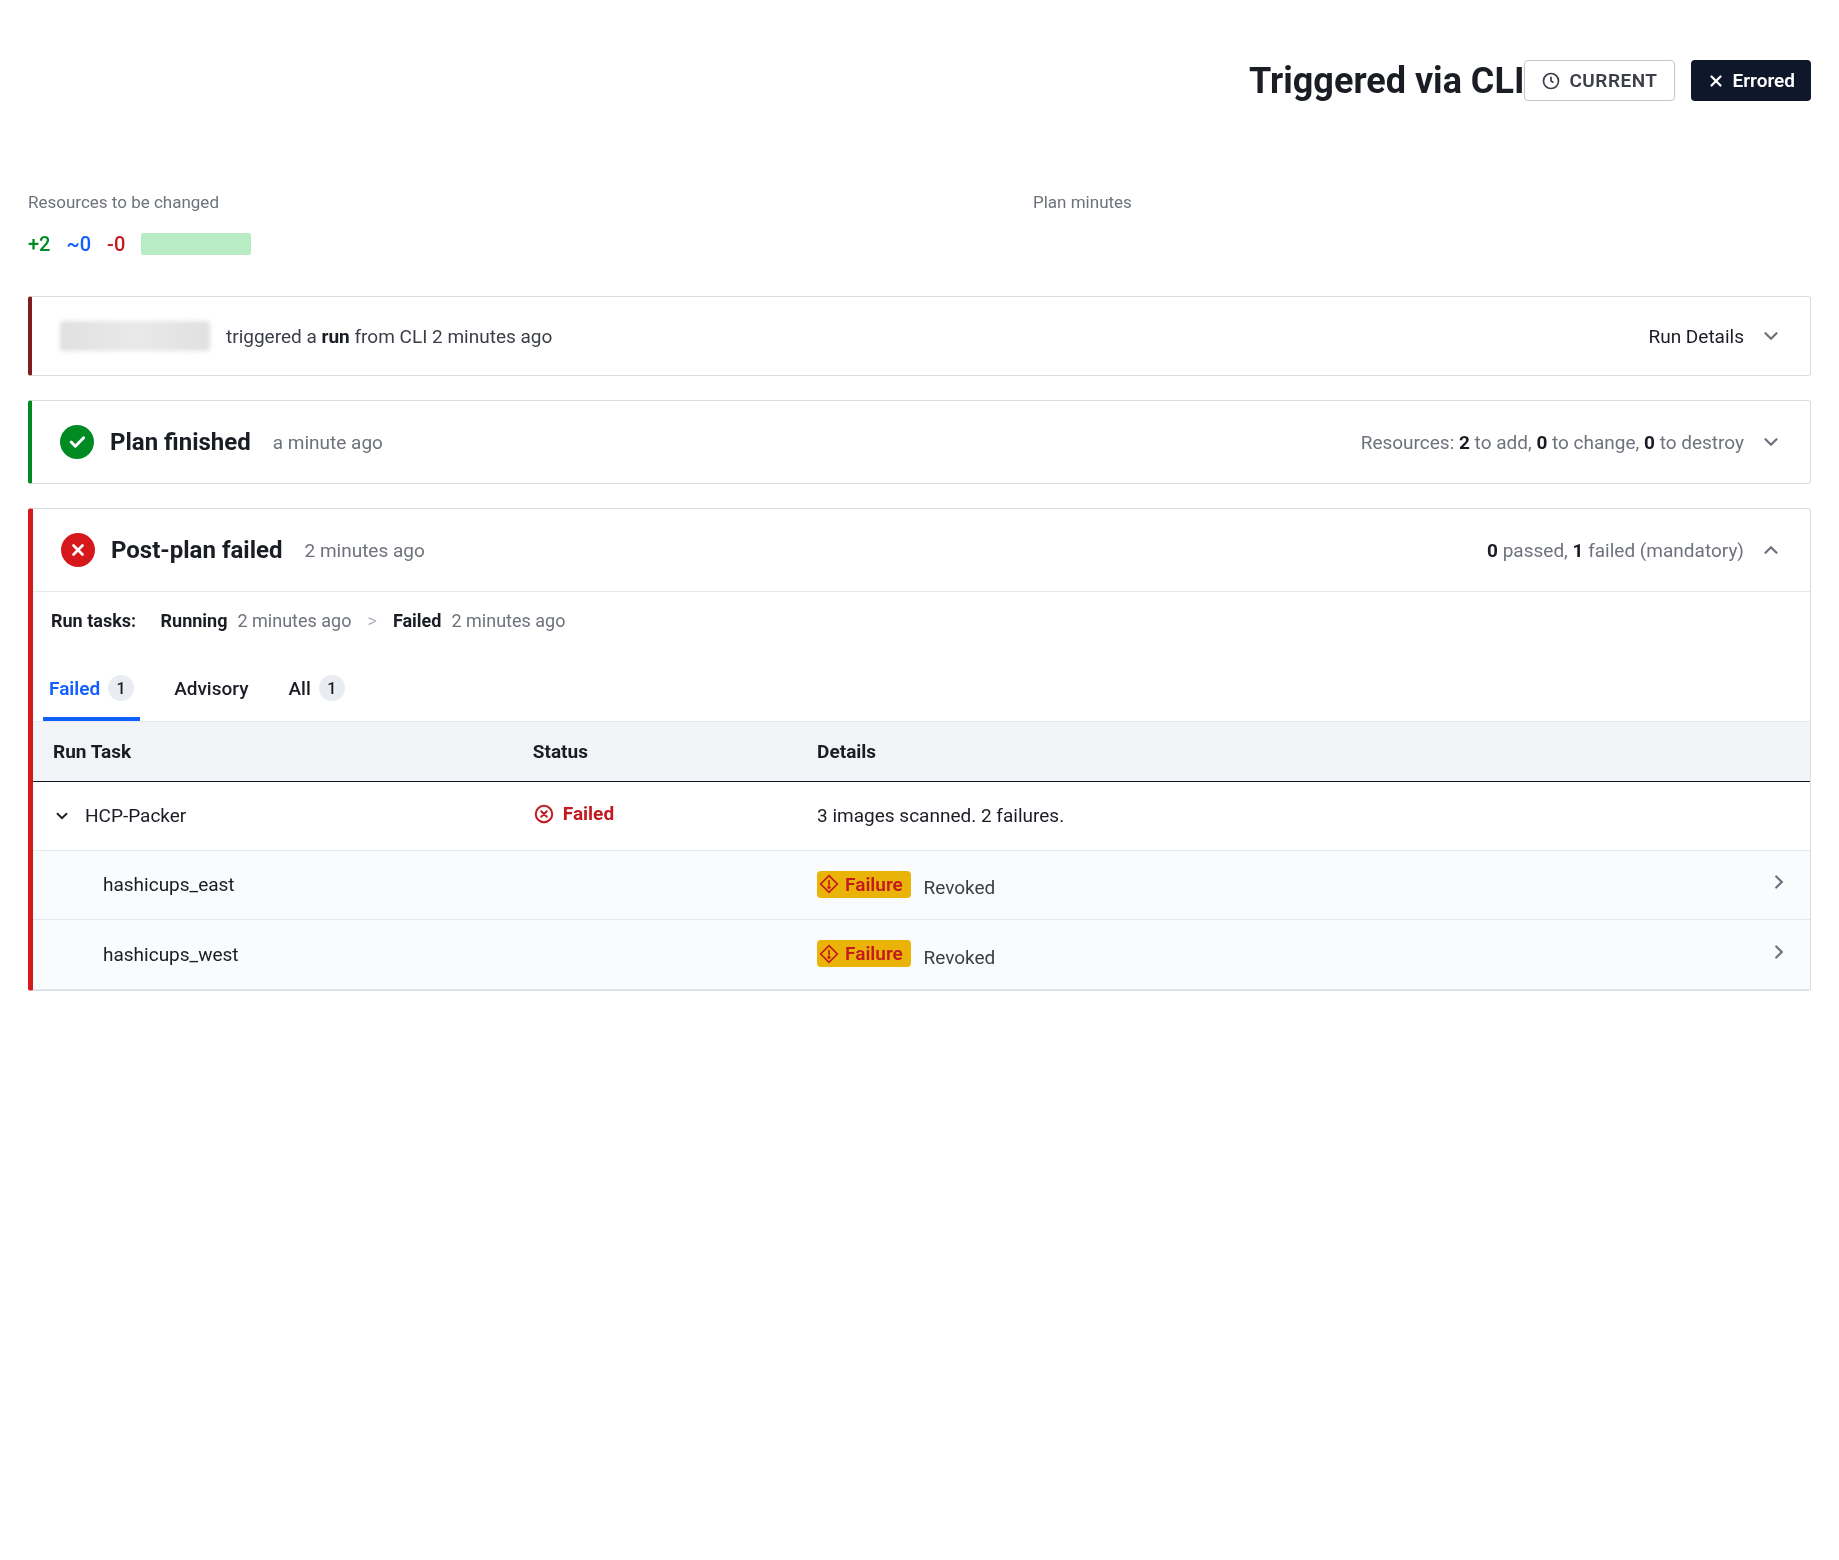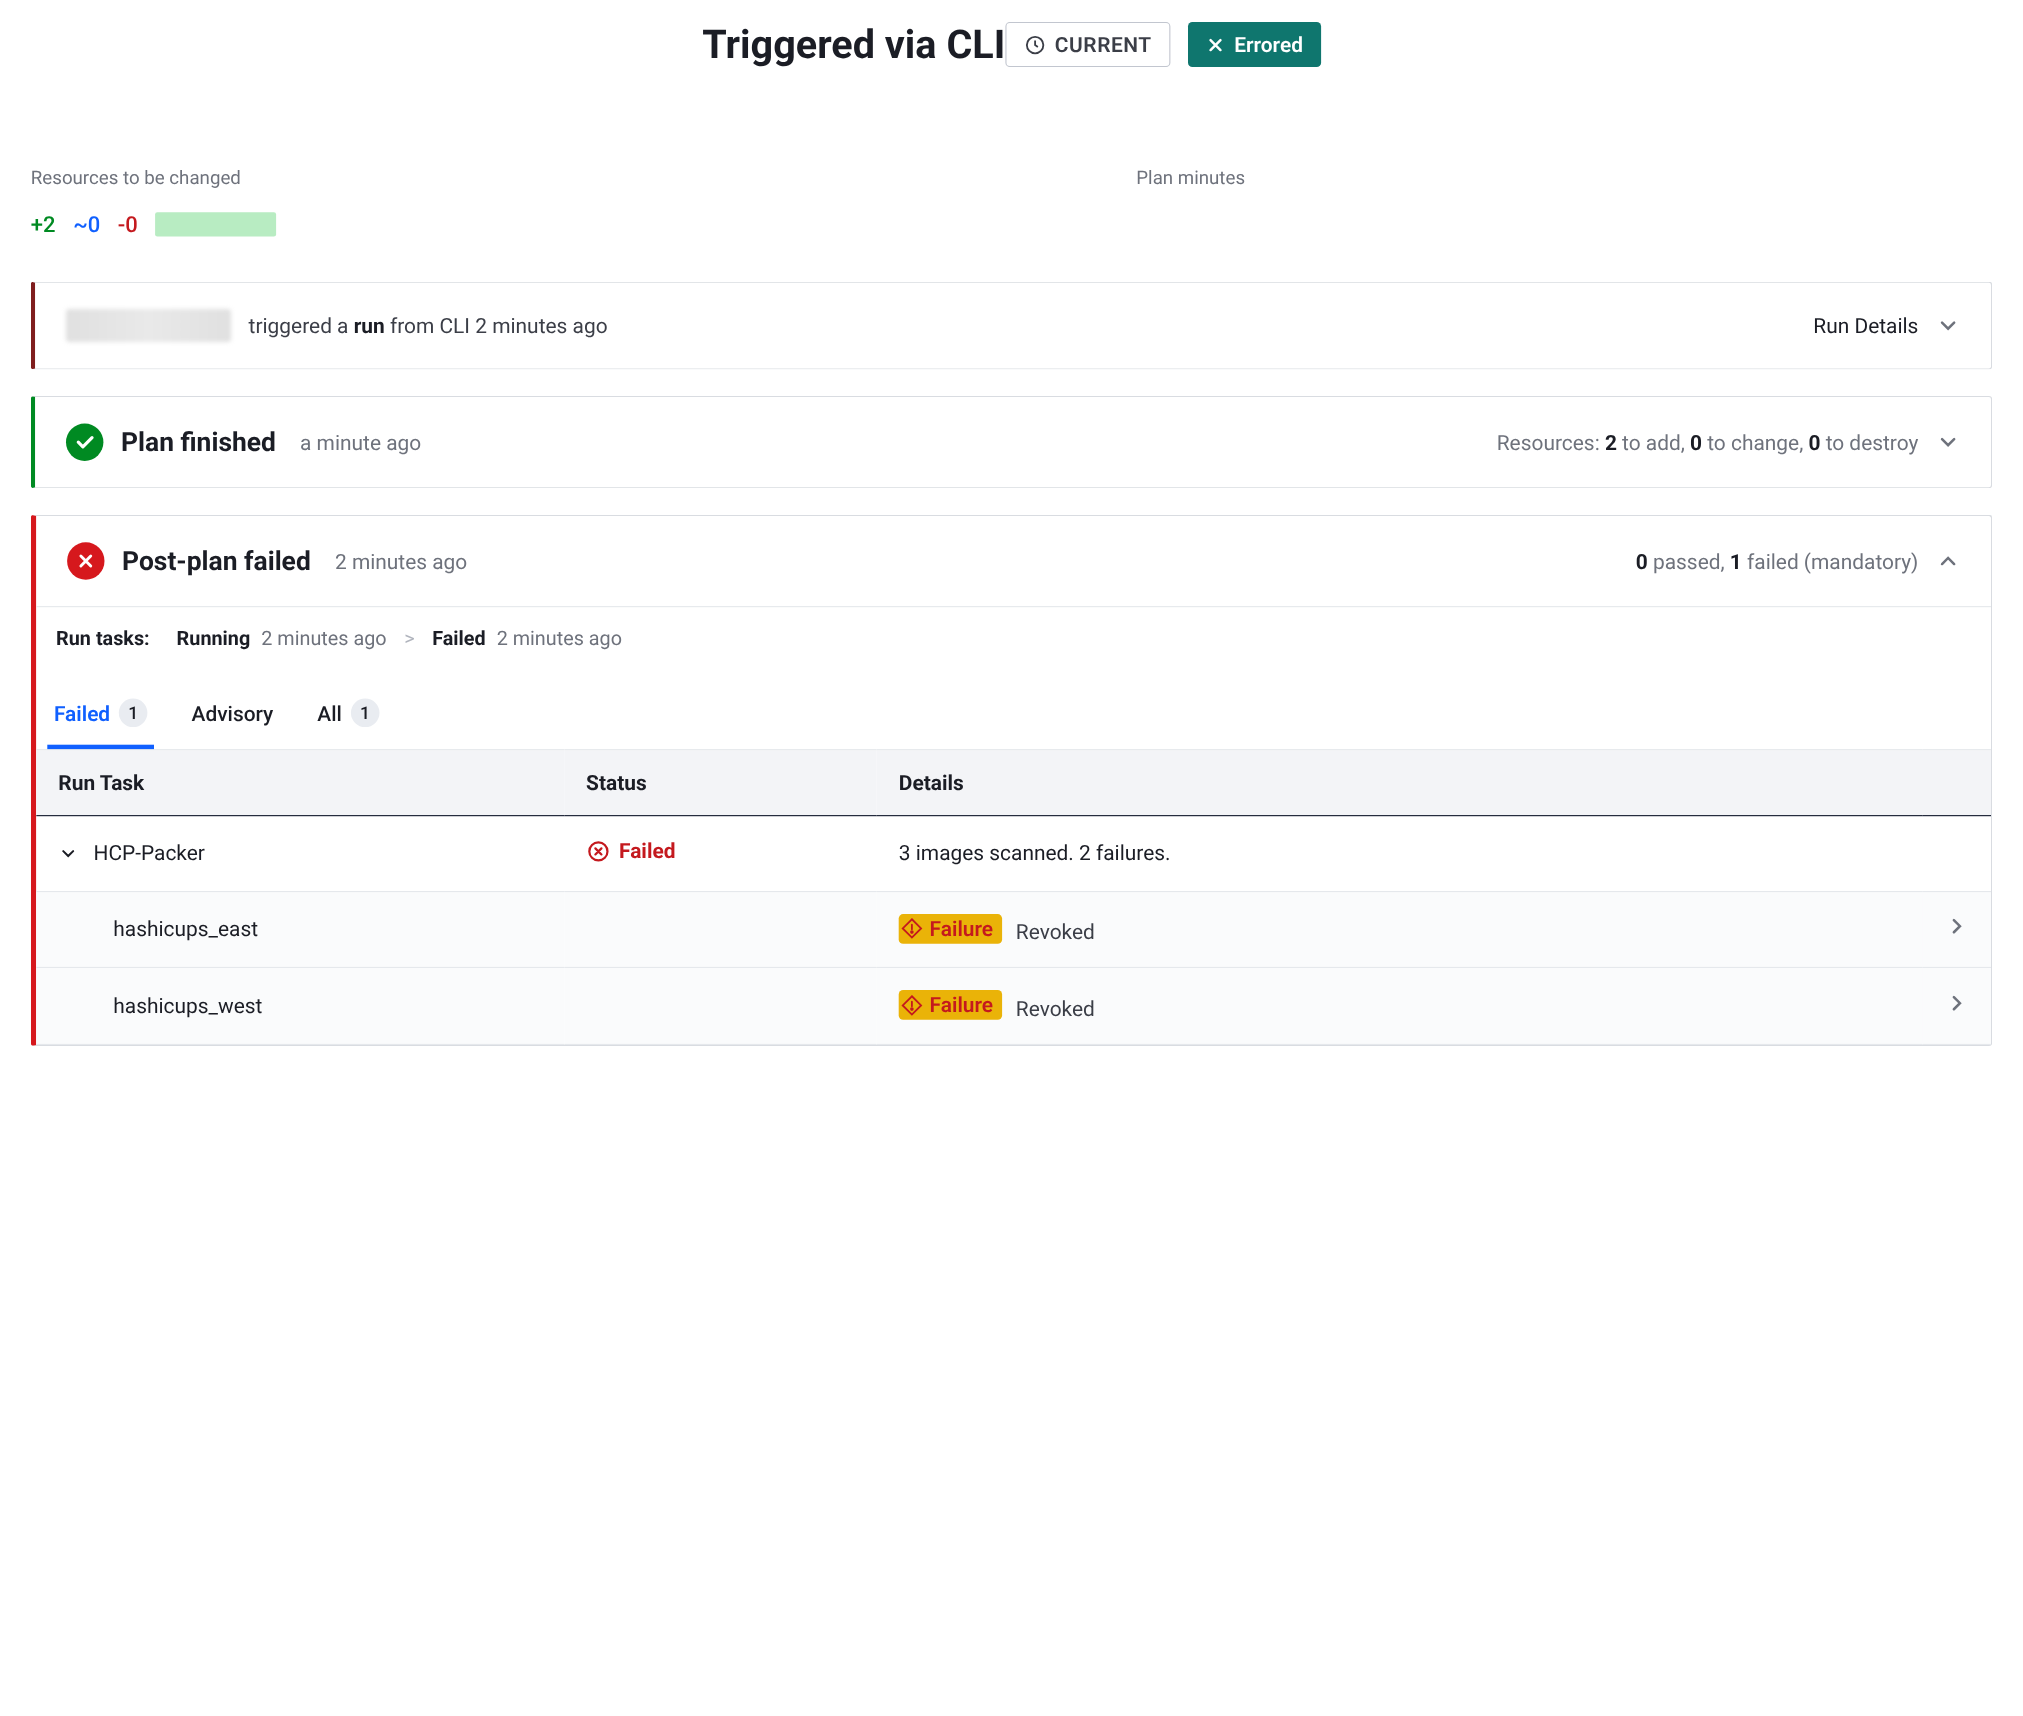--- a/index.html
+++ b/index.html
@@ -5,23 +5,24 @@
   * { box-sizing: border-box; margin: 0; padding: 0; }
   body {
     font-family: -apple-system, BlinkMacSystemFont, "Segoe UI", Roboto, Helvetica, Arial, sans-serif;
     background: #fff;
     color: #1b1d25;
     padding: 20px 28px;
     font-size: 18px;
   }
   .header-row {
     display: flex;
-    justify-content: center;
+    justify-content: flex-end;
     align-items: flex-start;
     margin-bottom: 90px;
+    margin-top: 40px;
   }
   .page-title {
     font-size: 36px;
     font-weight: 700;
     color: #1b1d25;
   }
   .status-badges { display: flex; gap: 16px; }
   .badge {
     display: inline-flex;
     align-items: center;
@@ -31,21 +32,21 @@
     font-size: 19px;
     font-weight: 600;
   }
   .badge-current {
     border: 1px solid #c2c6cf;
     background: #fff;
     color: #3b3e47;
     letter-spacing: 0.5px;
   }
   .badge-errored {
-    background: #0f766e;
+    background: #0f172a;
     color: #fff;
   }
   .icon-svg { display:inline-block; vertical-align:middle; }
 
   .meta-grid {
     display: flex;
     gap: 60px;
     margin-bottom: 40px;
   }
   .meta-left { flex: 0 0 53%; }

